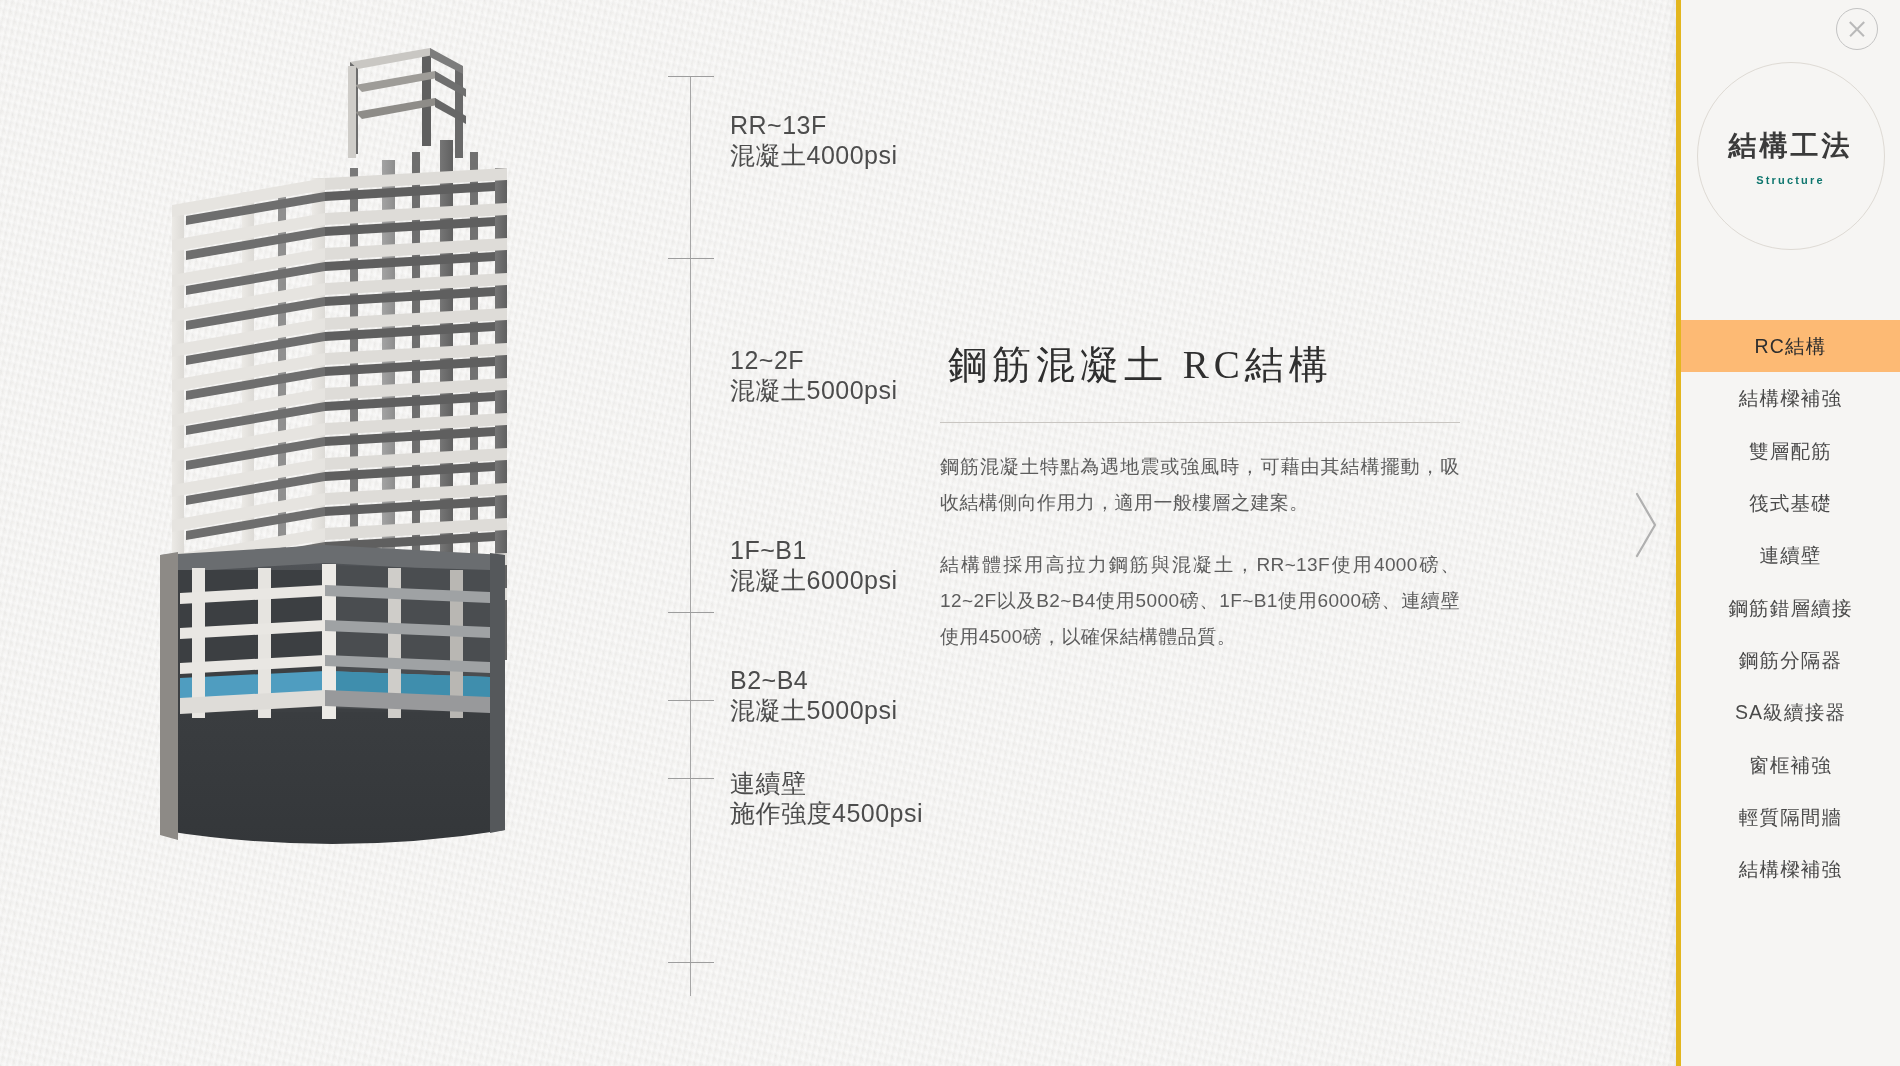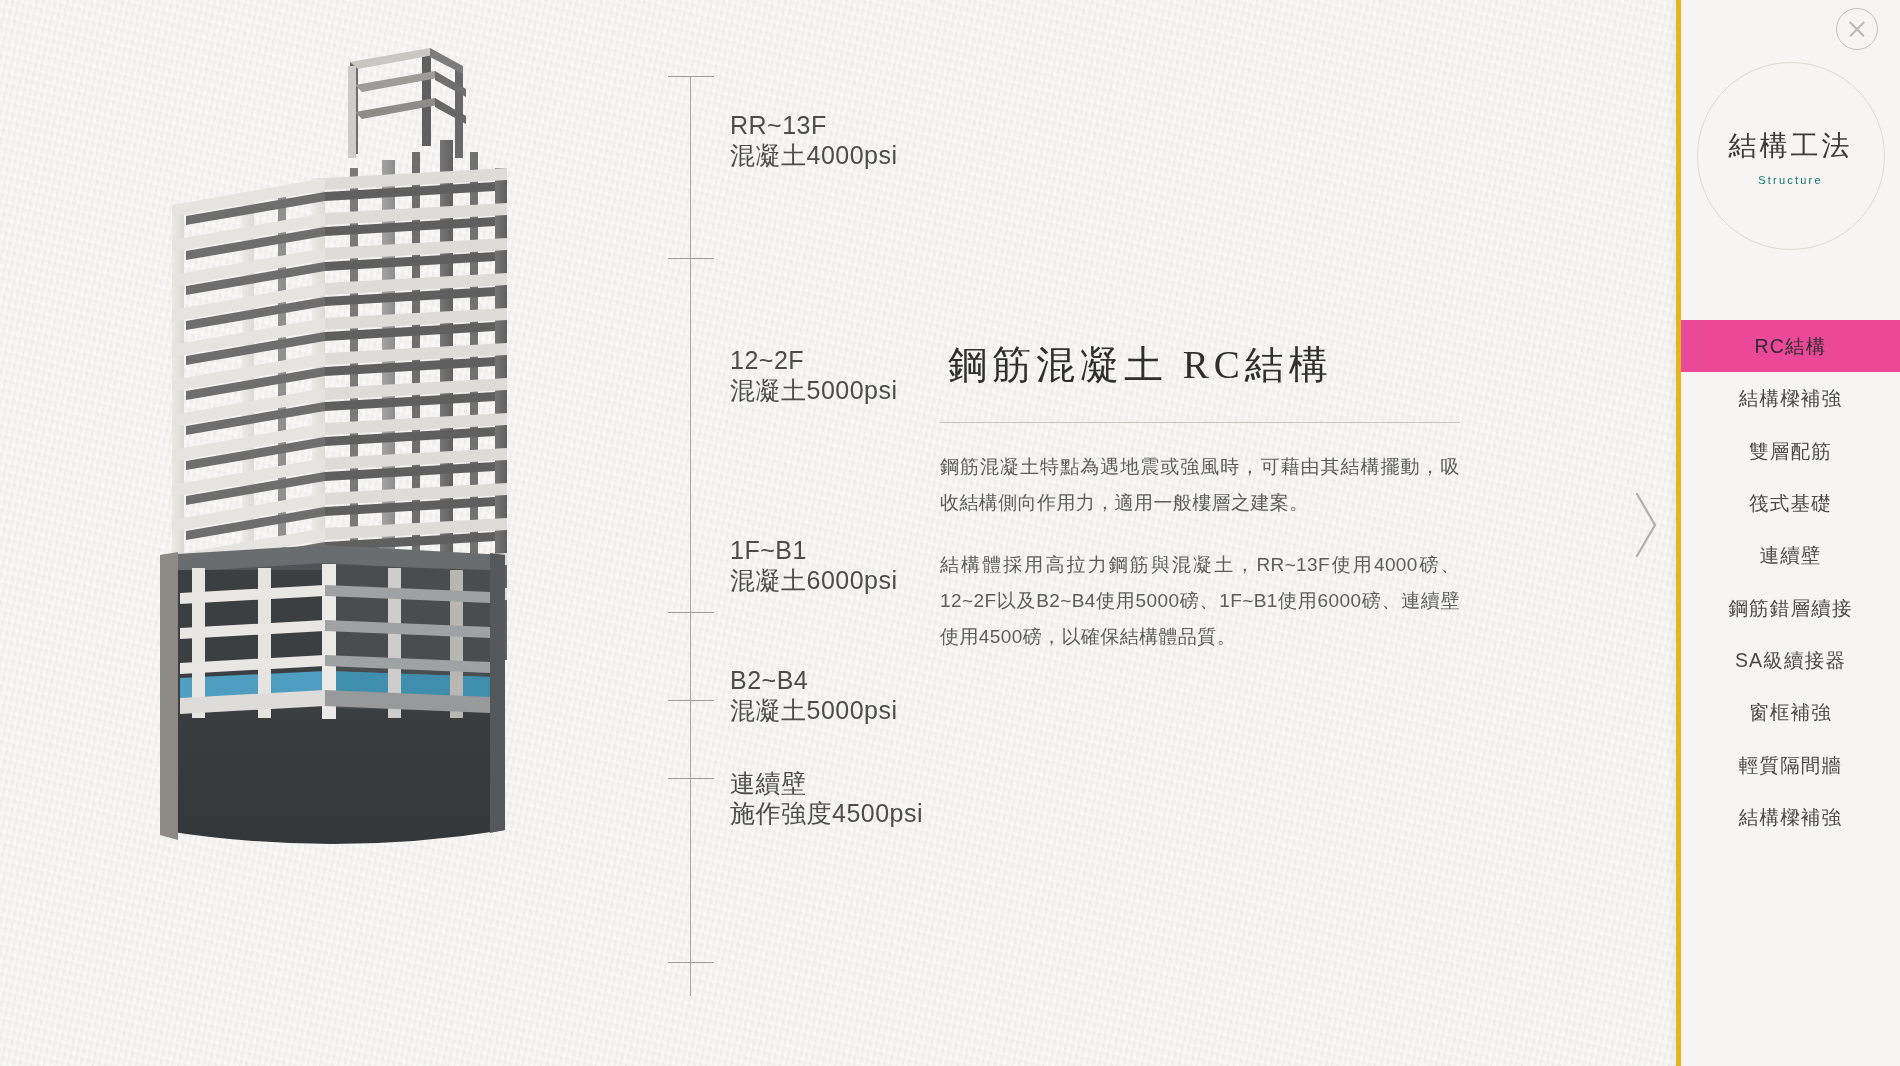--- a/index.html
+++ b/index.html
@@ -78,42 +78,42 @@
   #close-btn:before{transform:translate(-50%,-50%) rotate(45deg);}
   #close-btn:after{transform:translate(-50%,-50%) rotate(-45deg);}
 
   #panel-header{
     position:absolute;left:0;top:62px;width:100%;
     display:flex;justify-content:center;
   }
   .header-circle{
     width:186px;height:186px;border-radius:50%;
     border:1px solid #dedad4;
-    display:flex;flex-direction:column;align-items:center;justify-content:center;
+    display:flex;flex-direction:column;align-items:center;justify-content:center;font-weight:bold;
   }
   .header-title{
     font-family:"Liberation Serif","DejaVu Serif",serif;
     font-size:28px;color:#3b3b3b;letter-spacing:3px;margin-bottom:9px;
   }
   .header-sub{
     font-size:11px;color:#0f766e;letter-spacing:2.2px;
   }
 
   #panel-menu{
     position:absolute;left:0;top:320px;width:100%;
   }
   .menu-item{
     display:block;width:100%;box-sizing:border-box;
     text-align:center;padding:13px 6px;
     font-size:19.5px;color:#4a4a4a;letter-spacing:1.2px;
     cursor:pointer;border:0;background:transparent;
     font-family:inherit;line-height:1.35;
   }
   .menu-item.active{
-    background:#ec4899;color:#2e2e2e;
+    background:#fdba74;color:#2e2e2e;
   }
 
   
   #next-arrow{
     position:absolute;right:236px;top:490px;
     width:34px;height:70px;cursor:pointer;
   }
   #next-arrow svg{display:block;}
 </style>
 </head>
@@ -341,20 +341,21 @@
       </div>
     </div>
 
     <div id="panel-menu">
       <div class="menu-item active">RC結構</div>
       <div class="menu-item">結構樑補強</div>
       <div class="menu-item">雙層配筋</div>
       <div class="menu-item">筏式基礎</div>
       <div class="menu-item">連續壁</div>
       <div class="menu-item">鋼筋錯層續接</div>
+      <div class="menu-item">鋼筋分隔器</div>
       <div class="menu-item">SA級續接器</div>
       <div class="menu-item">窗框補強</div>
       <div class="menu-item">輕質隔間牆</div>
       <div class="menu-item">結構樑補強</div>
     </div>
   </div>
 
 </div>
 
 </body></html>

